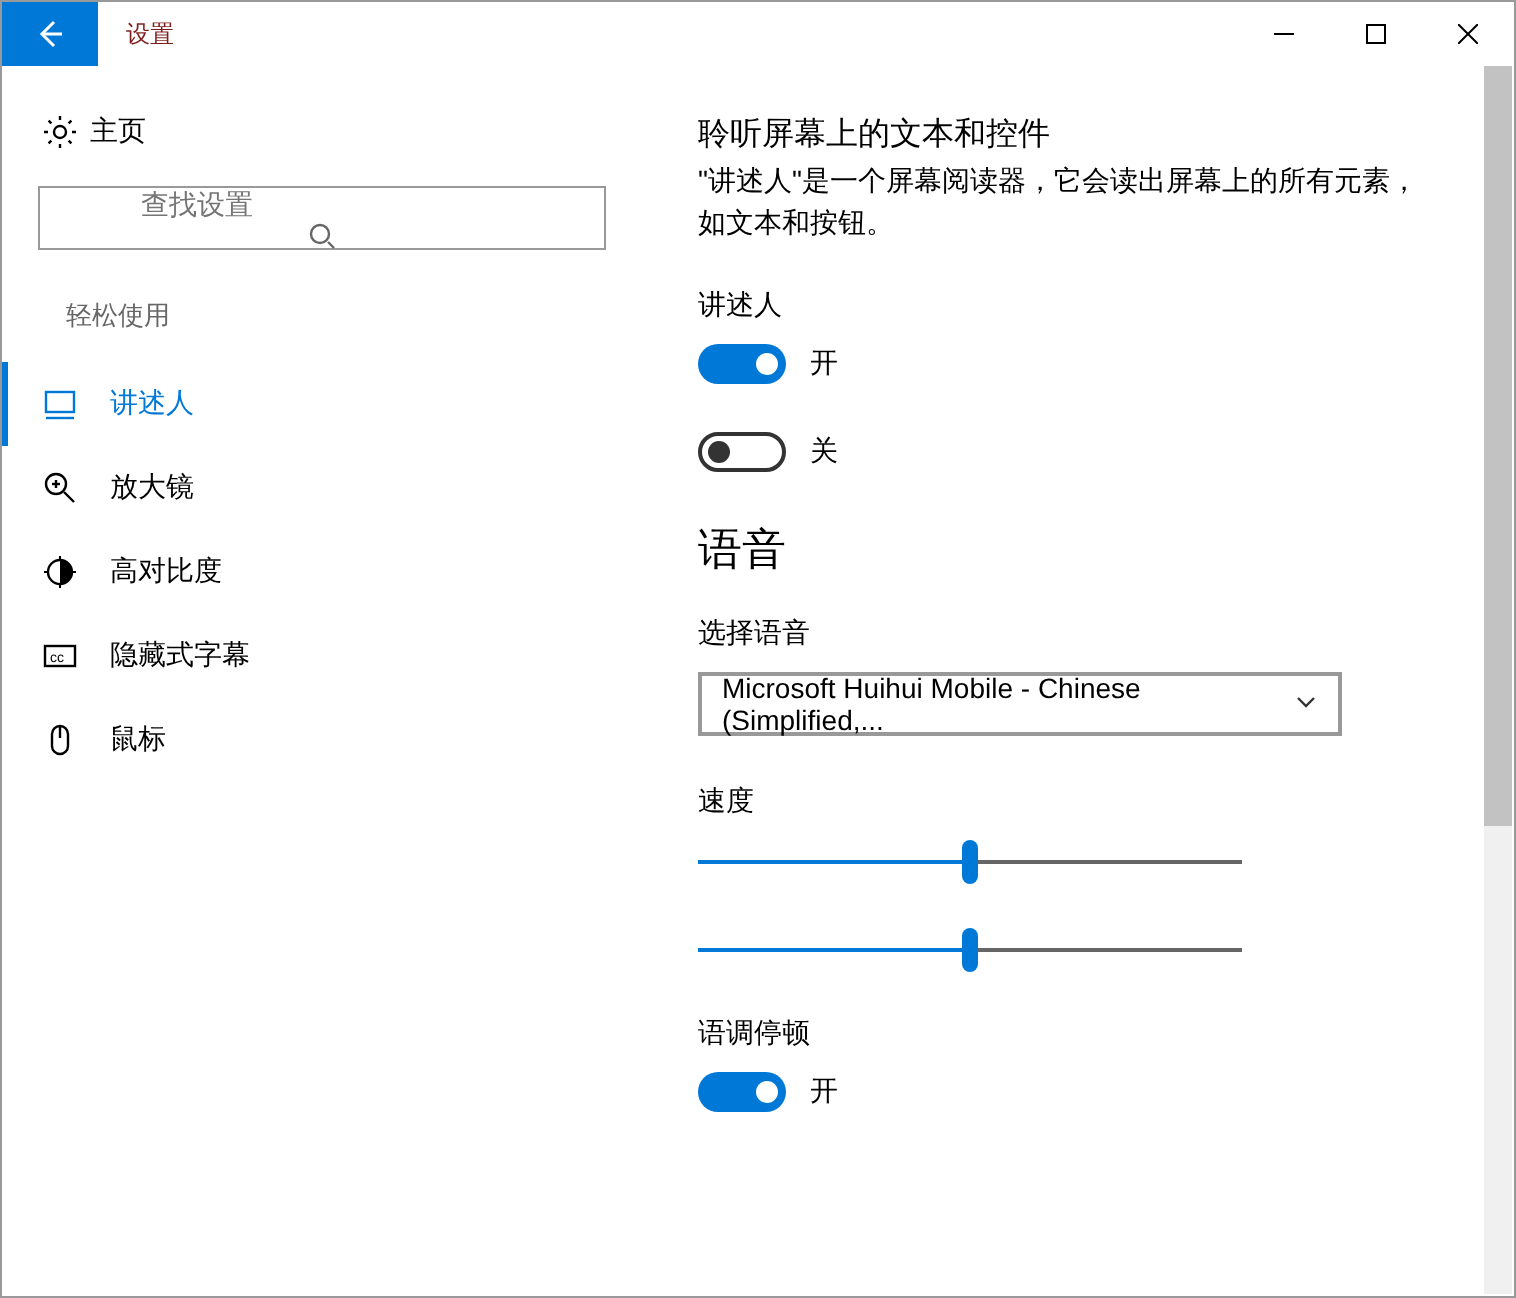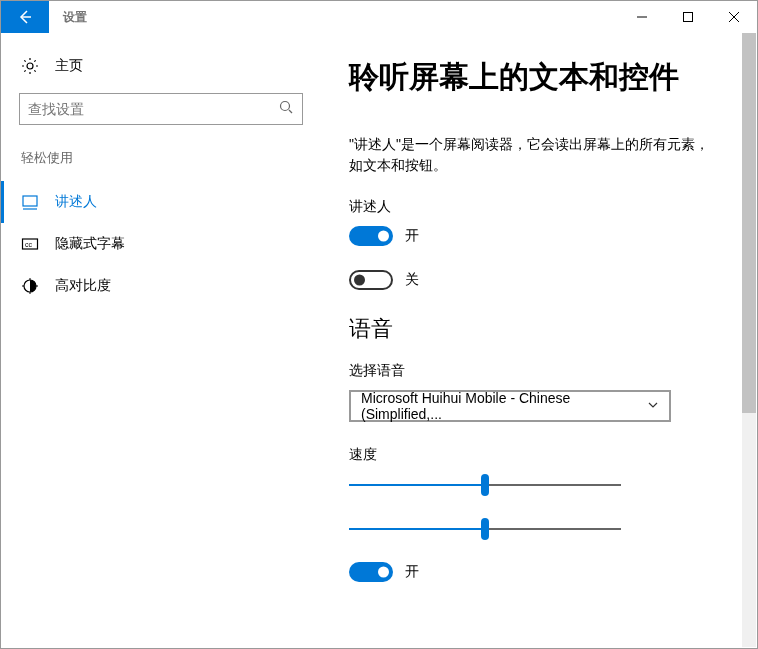--- a/index.html
+++ b/index.html
@@ -1,38 +1,38 @@
 <!DOCTYPE html>
 <html><head>
 <meta charset="utf-8">
 <style>
 * { margin: 0; padding: 0; box-sizing: border-box; font-family: "Microsoft YaHei", "Segoe UI", sans-serif; }
 body { width: 758px; height: 649px; background: #fff; border: 1px solid #999; overflow: hidden; position: relative; }
 
 .titlebar { height: 32px; display: flex; align-items: stretch; border-bottom: 0; }
 .back-btn { width: 48px; background: #0078d7; color: #fff; display: flex; align-items: center; justify-content: center; }
-.title-text { flex: 1; display: flex; align-items: center; padding-left: 14px; font-size: 12px; color: #737373; font-weight: bold; }
+.title-text { flex: 1; display: flex; align-items: center; padding-left: 14px; font-size: 12px; color: #7f1d1d; }
 .win-controls { display: flex; }
 .win-btn { width: 46px; display: flex; align-items: center; justify-content: center; color: #000; }
 .win-btn svg { display: block; }
 
 .content-wrap { display: flex; height: calc(100% - 32px); }
 
 .sidebar { width: 320px; padding: 14px 0 0 0; }
-.home-row { display: flex; align-items: flex-end; padding: 10px 20px; font-size: 14px; gap: 16px; }
-.search-box { margin: 8px 18px 18px 18px; height: 32px; border: 1px solid #999; display: flex; align-items: center; padding: 0 8px; }
+.home-row { display: flex; align-items: flex-end; padding: 10px 20px; font-size: 14px; gap: 6px; }
+.search-box { margin: 8px 18px 18px 18px; height: 32px; border: 1px solid #999; display: flex; align-items: center; padding: 0 8px; flex-direction: column; }
 .search-box input { flex: 1; border: none; outline: none; font-size: 14px; background: transparent; }
 .search-box .srch-icon { color: #666; }
-.category-label { padding: 6px 20px 14px 20px; font-size: 13px; color: #666; }
+.category-label { padding: 6px 20px 14px 32px; font-size: 13px; color: #666; }
 .nav-item { display: flex; align-items: center; gap: 16px; padding: 12px 20px; font-size: 14px; color: #000; }
 .nav-item.active { color: #0078d7; border-left: 3px solid #0078d7; padding-left: 17px; }
 .nav-icon { width: 18px; height: 18px; display: inline-flex; align-items: center; justify-content: center; }
 
 .main { flex: 1; padding: 24px 18px 0 28px; overflow: hidden; position: relative; }
-.main h1 { font-size: 30px; font-weight: 700; margin-bottom: 36px; }
+.main h1 { font-size: 16px; font-weight: 400; margin-bottom: 2px; }
 .desc { font-size: 14px; color: #000; line-height: 1.5; margin-bottom: 22px; max-width: 370px; }
 .section-label { font-size: 14px; margin-bottom: 10px; }
 .toggle-row { display: flex; align-items: center; gap: 12px; margin-bottom: 24px; }
 .toggle { width: 44px; height: 20px; border-radius: 10px; position: relative; }
 .toggle.on { background: #0078d7; }
 .toggle.off { background: #fff; border: 2px solid #333; }
 .toggle .knob { position: absolute; width: 11px; height: 11px; border-radius: 50%; top: 50%; transform: translateY(-50%); }
 .toggle.on .knob { background: #fff; right: 4px; }
 .toggle.off .knob { background: #333; left: 3px; }
 .toggle-label { font-size: 14px; }
@@ -104,38 +104,58 @@
           <svg width="18" height="18" viewBox="0 0 18 18">
             <rect x="2" y="3" width="14" height="10" stroke="#0078d7" stroke-width="1.2" fill="none"></rect>
             <line x1="2" y1="16" x2="16" y2="16" stroke="#0078d7" stroke-width="1.2"></line>
           </svg>
         </span>
       <span>讲述人</span>
     </div>
     <div class="nav-item">
       <span class="nav-icon">
           <svg width="18" height="18" viewBox="0 0 18 18">
-            <rect x="1.5" y="4" width="15" height="10" stroke="#000" stroke-width="1.2" fill="none"></rect>
-            <text x="4" y="12" font-size="7" fill="#000">cc</text>
-          </svg>
-        </span>
-      <span>隐藏式字幕</span>
+            <circle cx="7" cy="7" r="5" stroke="#000" stroke-width="1.2" fill="none"></circle>
+            <line x1="11" y1="11" x2="16" y2="16" stroke="#000" stroke-width="1.2"></line>
+            <line x1="5" y1="7" x2="9" y2="7" stroke="#000" stroke-width="1.2"></line>
+            <line x1="7" y1="5" x2="7" y2="9" stroke="#000" stroke-width="1.2"></line>
+          </svg>
+        </span>
+      <span>放大镜</span>
     </div>
     <div class="nav-item">
       <span class="nav-icon">
           <svg width="18" height="18" viewBox="0 0 18 18">
             <circle cx="9" cy="9" r="6" stroke="#000" stroke-width="1.2" fill="none"></circle>
             <path d="M9 3 A6 6 0 0 1 9 15 Z" fill="#000"></path>
             <line x1="9" y1="1" x2="9" y2="3" stroke="#000"></line>
             <line x1="9" y1="15" x2="9" y2="17" stroke="#000"></line>
             <line x1="1" y1="9" x2="3" y2="9" stroke="#000"></line>
             <line x1="15" y1="9" x2="17" y2="9" stroke="#000"></line>
           </svg>
         </span>
       <span>高对比度</span>
+    </div>
+    <div class="nav-item">
+      <span class="nav-icon">
+          <svg width="18" height="18" viewBox="0 0 18 18">
+            <rect x="1.5" y="4" width="15" height="10" stroke="#000" stroke-width="1.2" fill="none"></rect>
+            <text x="4" y="12" font-size="7" fill="#000">cc</text>
+          </svg>
+        </span>
+      <span>隐藏式字幕</span>
+    </div>
+    <div class="nav-item">
+      <span class="nav-icon">
+          <svg width="18" height="18" viewBox="0 0 18 18">
+            <rect x="5" y="2" width="8" height="14" rx="4" stroke="#000" stroke-width="1.2" fill="none"></rect>
+            <line x1="9" y1="2" x2="9" y2="8" stroke="#000" stroke-width="1.2"></line>
+          </svg>
+        </span>
+      <span>鼠标</span>
     </div>
   </div>
 
   <div class="main">
     <h1>聆听屏幕上的文本和控件</h1>
     <p class="desc">"讲述人"是一个屏幕阅读器，它会读出屏幕上的所有元素，如文本和按钮。</p>
 
     <div class="section-label">讲述人</div>
     <div class="toggle-row">
       <div class="toggle on">
@@ -170,20 +190,21 @@
     </div>
 
     <div class="slider-wrap">
       <div class="slider">
         <div class="track"></div>
           <div class="track-fill" style="width:50%"></div>
           <div class="thumb" style="left:50%"></div>
       </div>
     </div>
 
+    <div class="section-label">语调停顿</div>
     <div class="toggle-row">
       <div class="toggle on">
           <div class="knob"></div>
         </div>
       <span class="toggle-label">开</span>
     </div>
   </div>
 </div>
 
 <div class="scrollbar">

